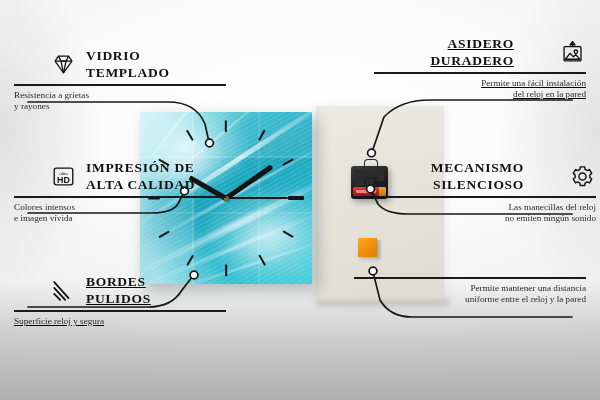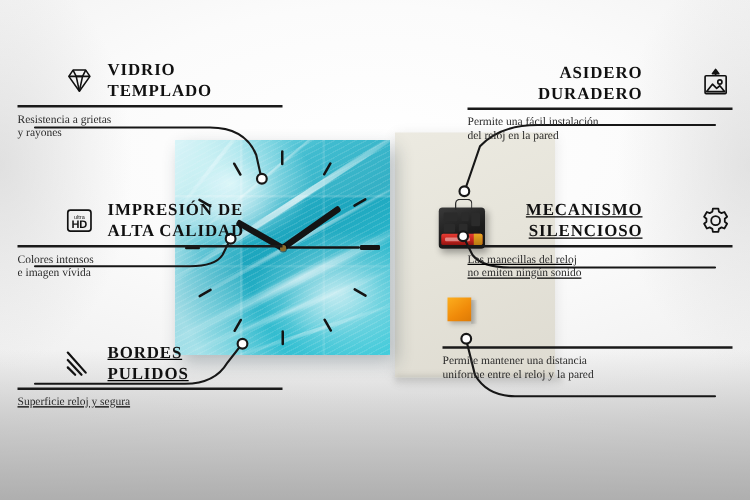--- a/index.html
+++ b/index.html
@@ -127,28 +127,28 @@
   .feat-r .row{justify-content:flex-end;}
   .ttl{
     font-size:13.5px;line-height:16.5px;font-weight:700;letter-spacing:.7px;
     color:#111;text-transform:uppercase;white-space:pre-line;
   }
   .feat-r .ttl{text-align:right;}
   .rule{height:1.6px;background:#1a1a1a;margin:3px 0 4px 0;}
   .desc{
     font-size:9.2px;line-height:11.4px;color:#2b2b2b;white-space:pre-line;
   }
-  .feat-r .desc{text-align:left;}
+  .feat-r .desc{text-align:right;}
   .ico{width:27px;height:27px;flex:0 0 27px;display:block;margin-left:36px;}
 
   .f-tl{left:14px;top:48px;}
   .f-ml{left:14px;top:160px;}
   .f-bl{left:14px;top:274px;text-decoration:underline;}
-  .f-tr{right:14px;top:50px;}
-  .f-mr{right:14px;top:160px;text-decoration:underline;}
+  .f-tr{right:14px;top:36px;text-decoration:underline;}
+  .f-mr{right:4px;top:160px;}
   .f-br{right:14px;top:274px;width:232px;}
 </style>
 </head>
 <body>
 
 <div id="stage">
 
   <div class="bg-base"></div>
   <div class="bg-vig-l"></div>
   <div class="bg-vig-r"></div>

